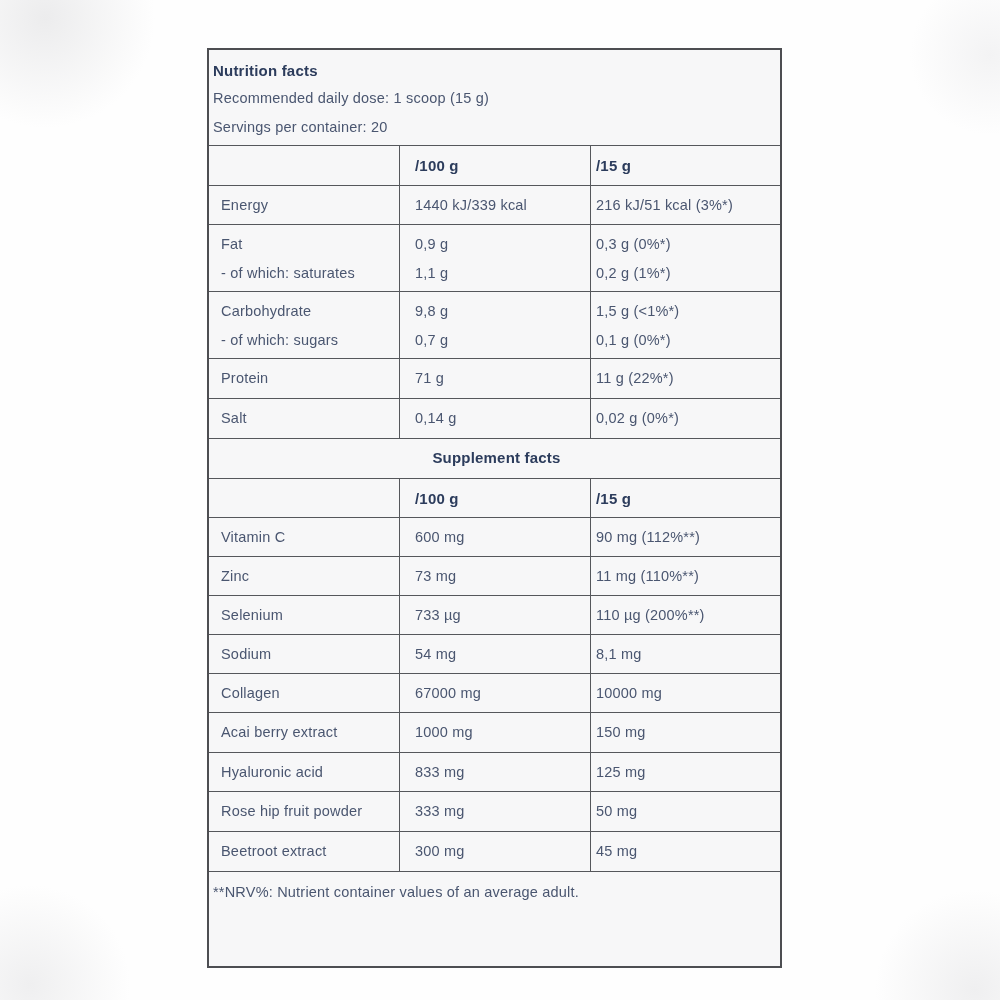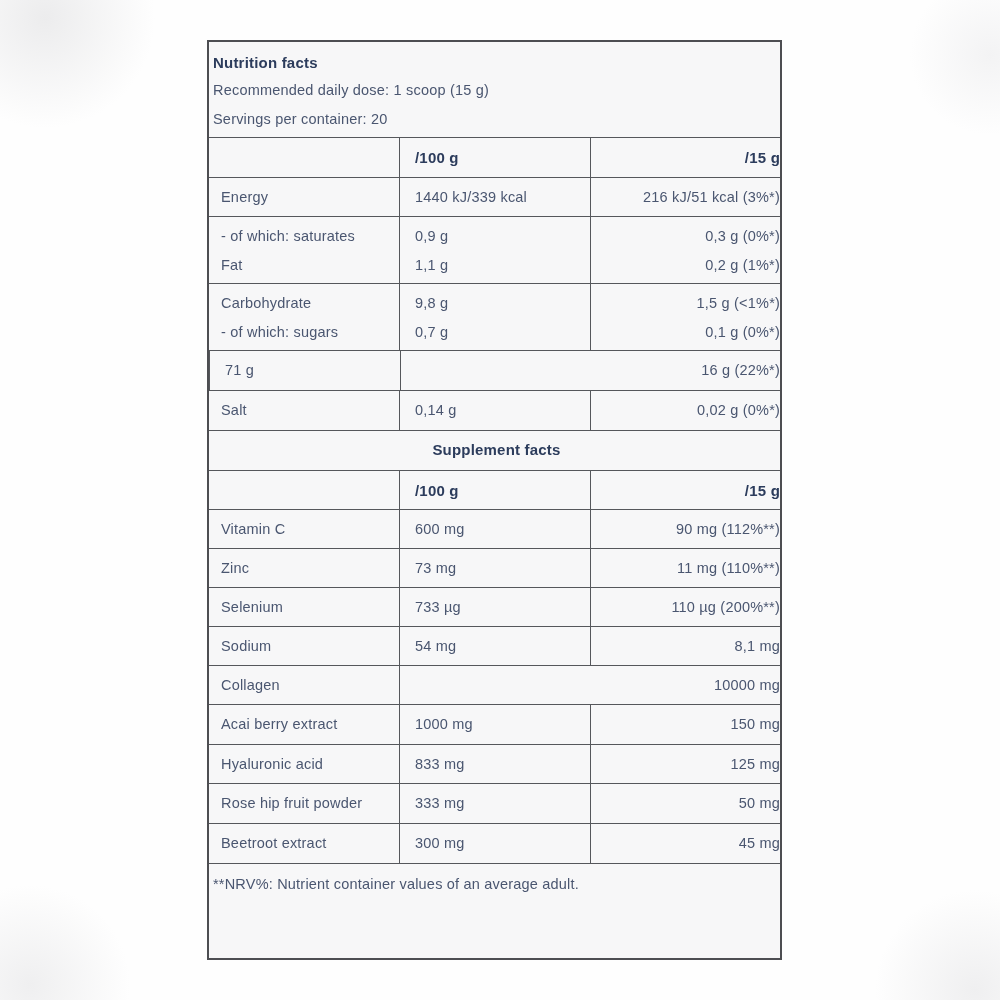--- a/index.html
+++ b/index.html
@@ -12,40 +12,40 @@
   .sheet{
     position:relative;width:1000px;height:1000px;
     background:
       radial-gradient(circle at 45px 18px, #ececed 0%, rgba(255,255,255,0) 110px),
       radial-gradient(circle at 30px 985px, #efeff0 0%, rgba(255,255,255,0) 100px),
       radial-gradient(circle at 975px 990px, #efeff0 0%, rgba(255,255,255,0) 100px),
       radial-gradient(circle at 990px 55px, #f3f3f4 0%, rgba(255,255,255,0) 80px),
       #fefefe;
   }
   .facts-table{
-    position:absolute;left:207px;top:40px;width:575px;
+    position:absolute;left:207px;top:48px;width:575px;
     box-sizing:border-box;
     background:#f7f7f8;
     border:2px solid #4d4e52;
     color:#4a5670;
     font-size:14.5px;
     letter-spacing:0.2px;
   }
   .bold{font-weight:bold;color:#2c3c5c;}
   .intro{
     box-sizing:border-box;height:95px;padding:8px 6px 0 4px;
   }
   .intro .title{font-size:15px;line-height:26px;}
   .intro .info-line{line-height:29px;}
   .row{
     display:flex;border-top:1.5px solid #55575b;box-sizing:border-box;
   }
   .row .c1{width:190px;box-sizing:border-box;padding-left:12px;}
   .row .c2{width:191px;box-sizing:border-box;padding-left:15px;border-left:1.5px solid #55575b;}
-  .row .c3{flex:1;box-sizing:border-box;padding-left:5px;border-left:1.5px solid #55575b;text-align:right;}
+  .row .c3{flex:1;box-sizing:border-box;padding-left:5px;border-left:1.5px solid #55575b;}
   .row.h40{height:40px;}
   .row.h39{height:39px;}
   .row.h67{height:67px;}
   .row.h40 .line, .row.h39 .line{line-height:38px;}
   .row.header-row .line{line-height:39px;font-size:15px;}
   .row.h67 .cell{padding-top:5px;}
   .row.h67 .line{line-height:29px;}
   .section-title-row{
     border-top:1.5px solid #55575b;height:40px;box-sizing:border-box;padding-left:4px;
   }
@@ -84,22 +84,22 @@
       <div class="c2 cell">
           <div class="line">1440 kJ/339 kcal</div>
         </div>
       <div class="c3 cell">
           <div class="line">216 kJ/51 kcal (3%*)</div>
         </div>
     </div>
 
     <div class="row h67">
       <div class="c1 cell">
+        <div class="line">Fat</div>
         <div class="line">- of which: saturates</div>
-        <div class="line">Fat</div>
       </div>
       <div class="c2 cell">
         <div class="line">0,9 g</div>
         <div class="line">1,1 g</div>
       </div>
       <div class="c3 cell">
         <div class="line">0,3 g (0%*)</div>
         <div class="line">0,2 g (1%*)</div>
       </div>
     </div>
@@ -113,25 +113,28 @@
         <div class="line">9,8 g</div>
         <div class="line">0,7 g</div>
       </div>
       <div class="c3 cell">
         <div class="line">1,5 g (&lt;1%*)</div>
         <div class="line">0,1 g (0%*)</div>
       </div>
     </div>
 
     <div class="row h40">
+      <div class="c1 cell">
+          <div class="line">Protein</div>
+        </div>
       <div class="c2 cell">
           <div class="line">71 g</div>
         </div>
       <div class="c3 cell">
-          <div class="line">16 g (22%*)</div>
+          <div class="line">11 g (22%*)</div>
         </div>
     </div>
 
     <div class="row h40">
       <div class="c1 cell">
           <div class="line">Salt</div>
         </div>
       <div class="c2 cell">
           <div class="line">0,14 g</div>
         </div>
@@ -199,20 +202,23 @@
         </div>
       <div class="c3 cell">
           <div class="line">8,1 mg</div>
         </div>
     </div>
 
     <div class="row h39">
       <div class="c1 cell">
           <div class="line">Collagen</div>
         </div>
+      <div class="c2 cell">
+          <div class="line">67000 mg</div>
+        </div>
       <div class="c3 cell">
           <div class="line">10000 mg</div>
         </div>
     </div>
 
     <div class="row h40">
       <div class="c1 cell">
           <div class="line">Acai berry extract</div>
         </div>
       <div class="c2 cell">

